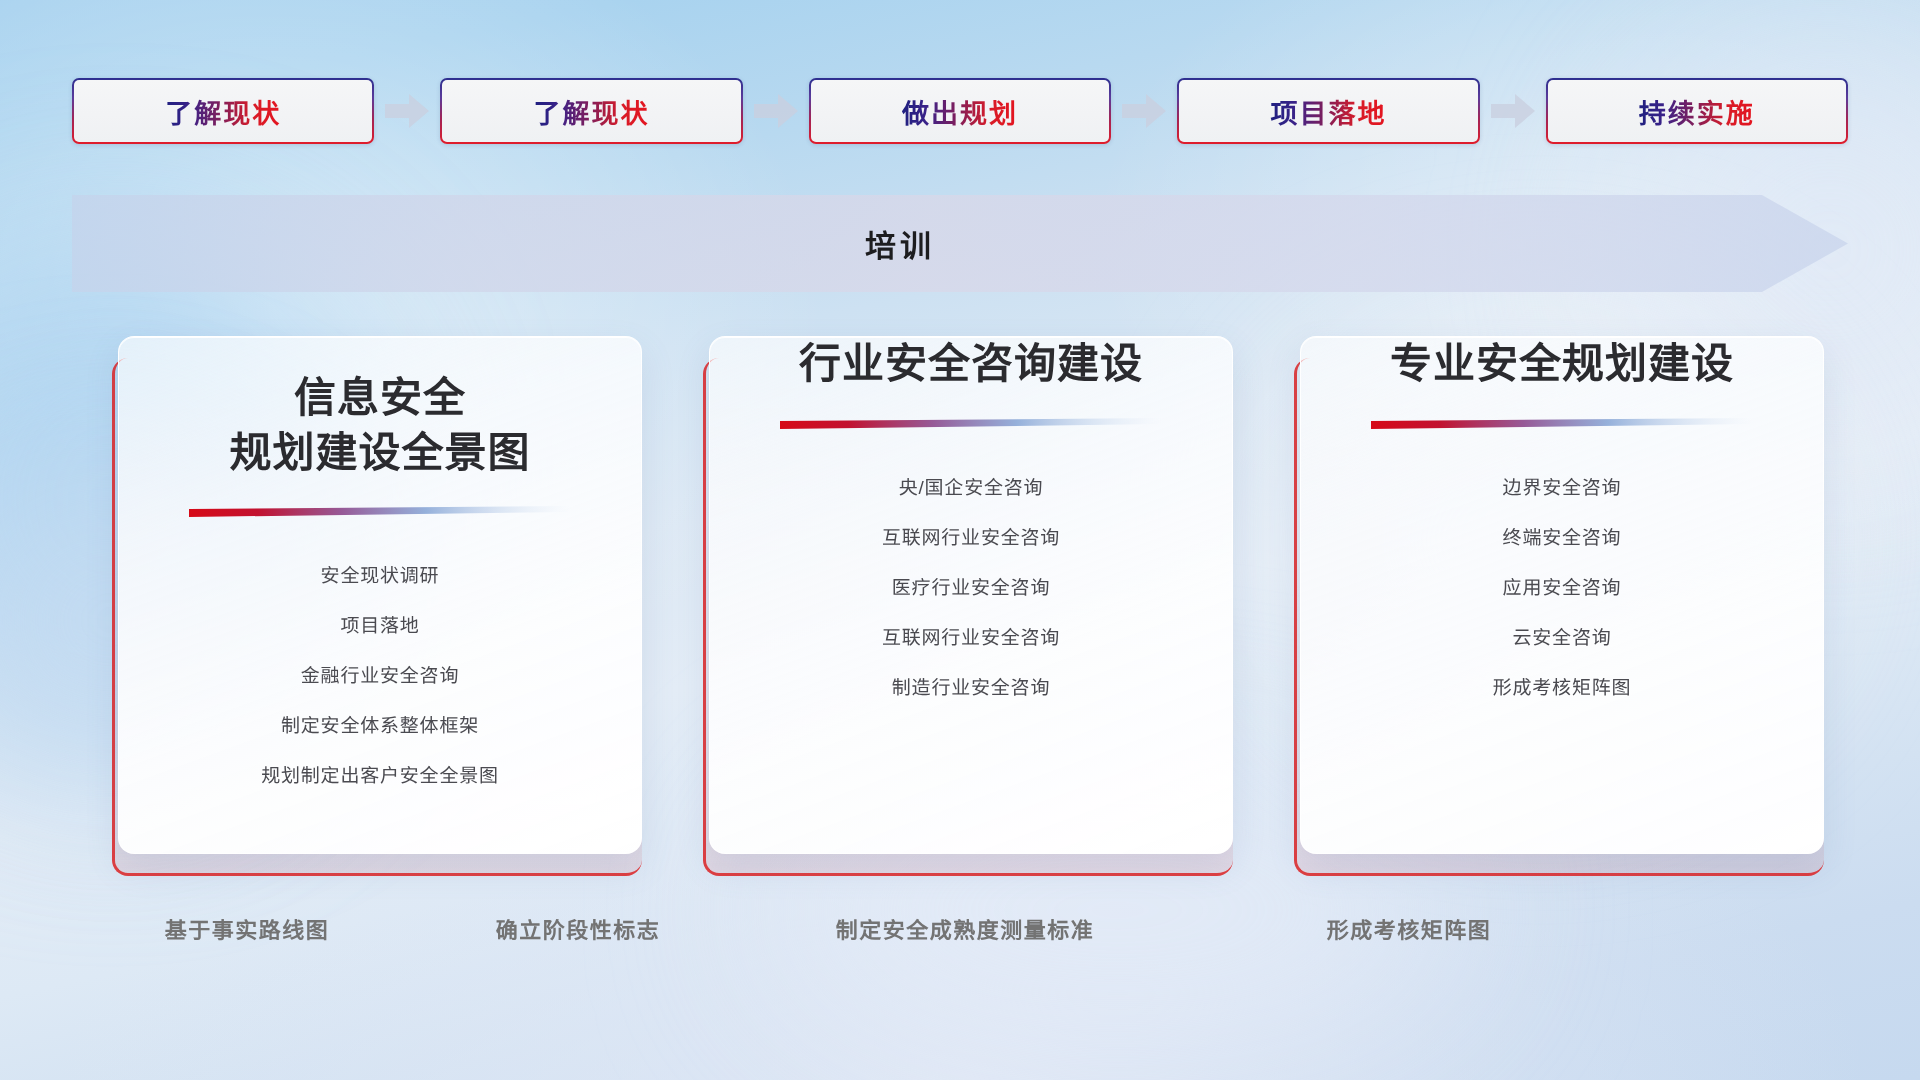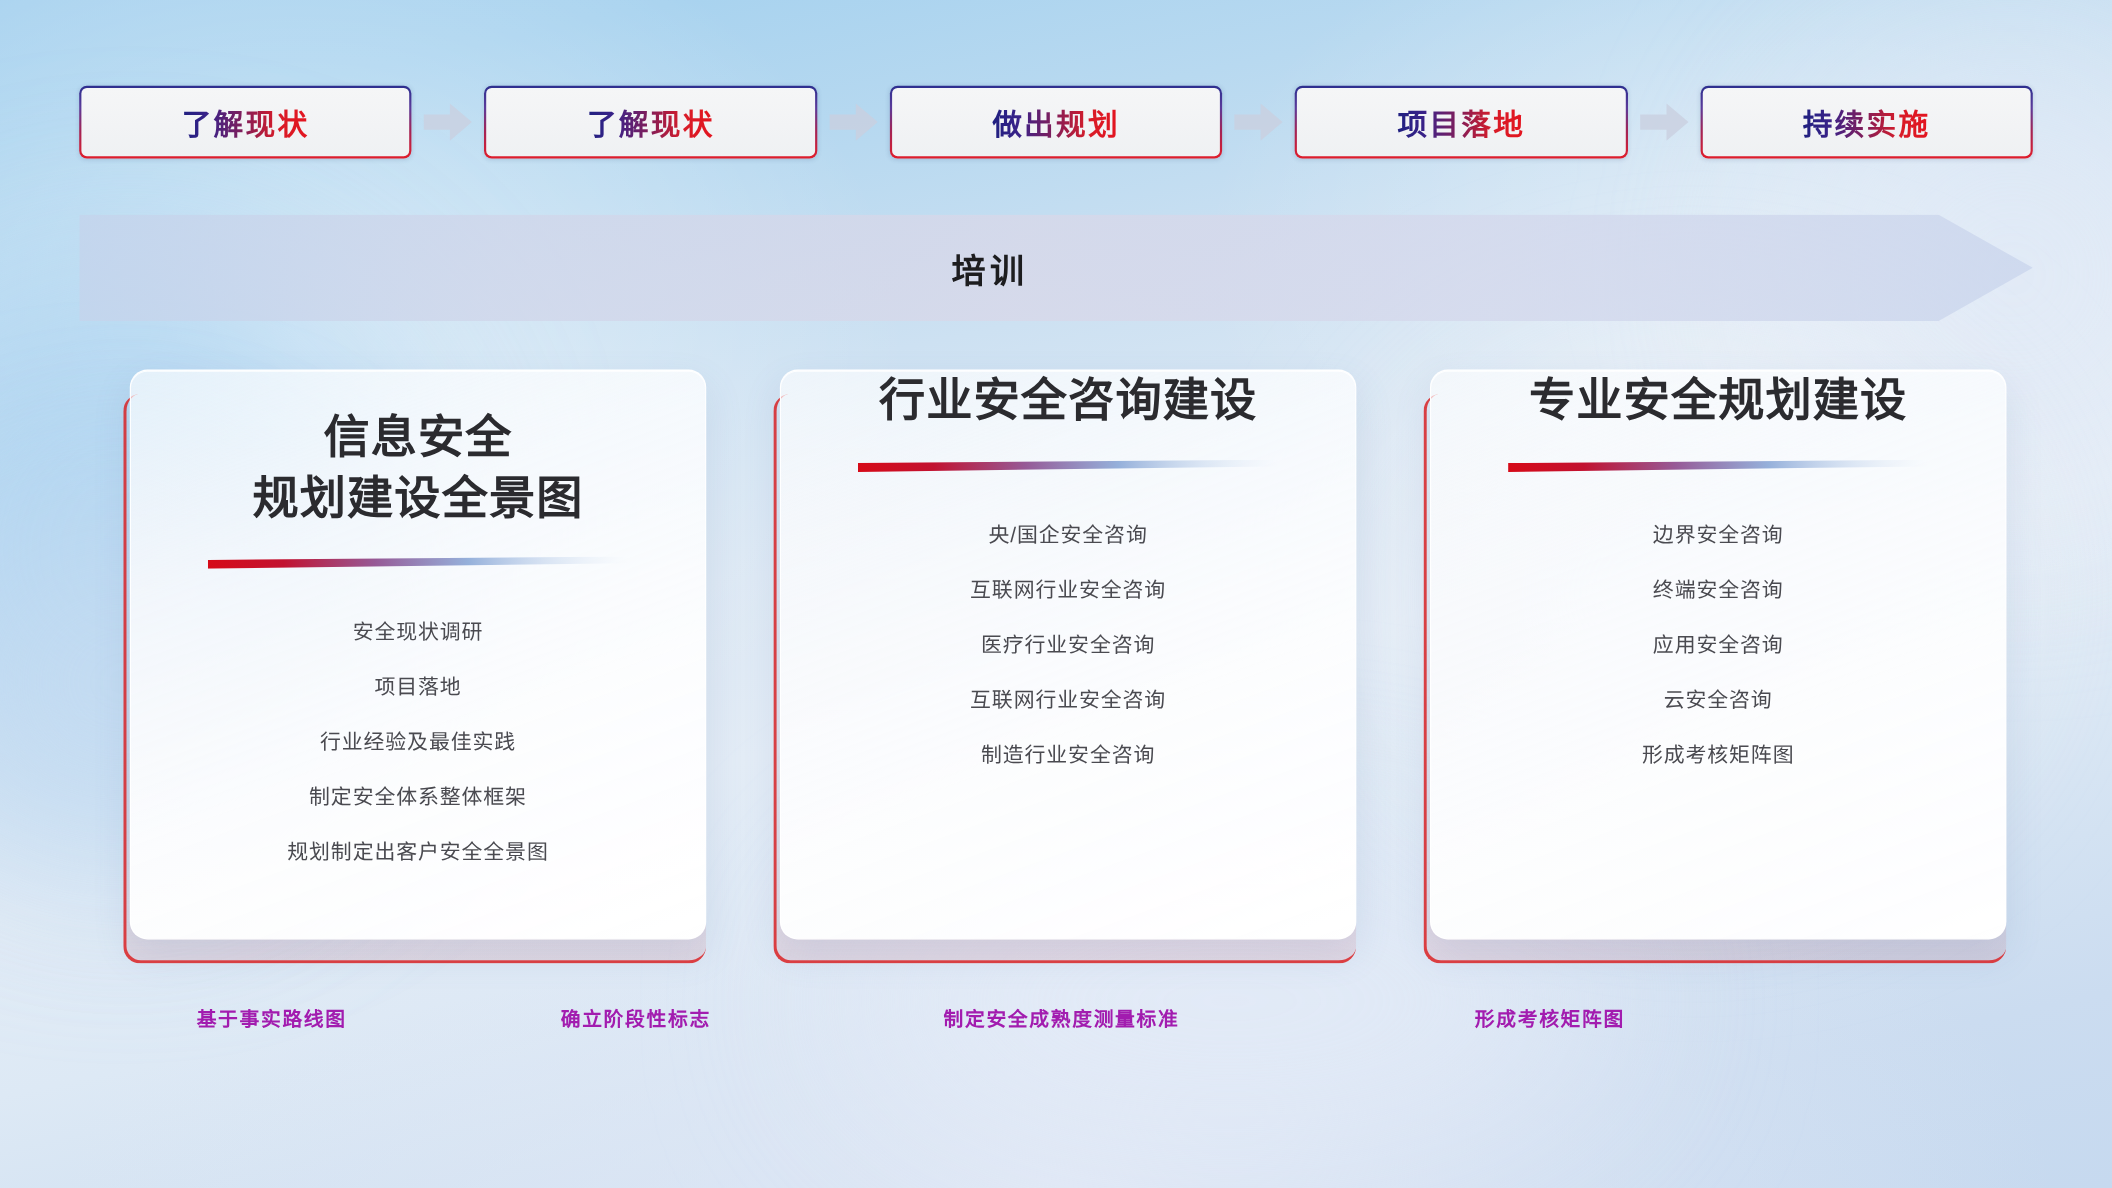--- a/index.html
+++ b/index.html
@@ -181,24 +181,24 @@
 
   
   .captions {
     position:absolute;
     left:0; top:912px;
     width:1920px; height:50px;
   }
   .caption {
     position:absolute;
     top:0;
-    font-size:18px;
+    font-size:22px;
     font-weight:700;
     letter-spacing:1.5px;
-    color:#a21caf;
+    color:#737373;
     white-space:nowrap;
     transform:translateX(-50%);
   }
 </style>
 </head>
 <body>
 
 <div class="bg-blob blob-a"></div>
 <div class="bg-blob blob-b"></div>
 <div class="bg-blob blob-c"></div>
@@ -277,21 +277,21 @@
                 <stop offset="82%" stop-color="#b9cde9" stop-opacity="0.45"></stop>
                 <stop offset="100%" stop-color="#dce7f5" stop-opacity="0"></stop>
               </linearGradient>
             </defs>
             <path d="M0 3 L382 0 L382 6 L0 11 Z" fill="url(#divgrad0)"></path>
           </svg>
         </div>
         <div class="card-list">
           <div class="card-list-item">安全现状调研</div>
           <div class="card-list-item">项目落地</div>
-          <div class="card-list-item">行业经验及最佳实践</div>
+          <div class="card-list-item">金融行业安全咨询</div>
           <div class="card-list-item">制定安全体系整体框架</div>
           <div class="card-list-item">规划制定出客户安全全景图</div>
         </div>
       </div>
     </div>
     <div class="card-wrap">
       <div class="card-accent"></div>
       <div class="card">
         <div class="card-title">
           <div>行业安全咨询建设</div>

